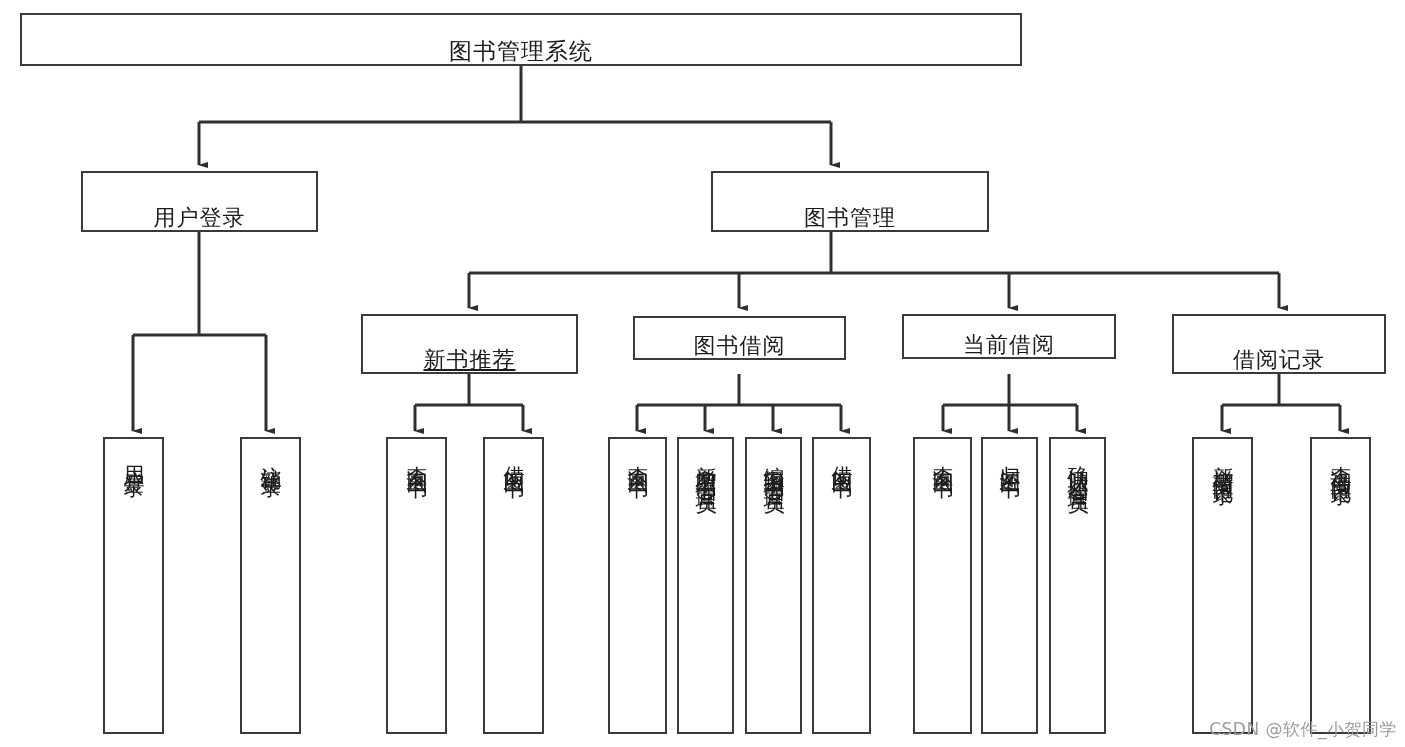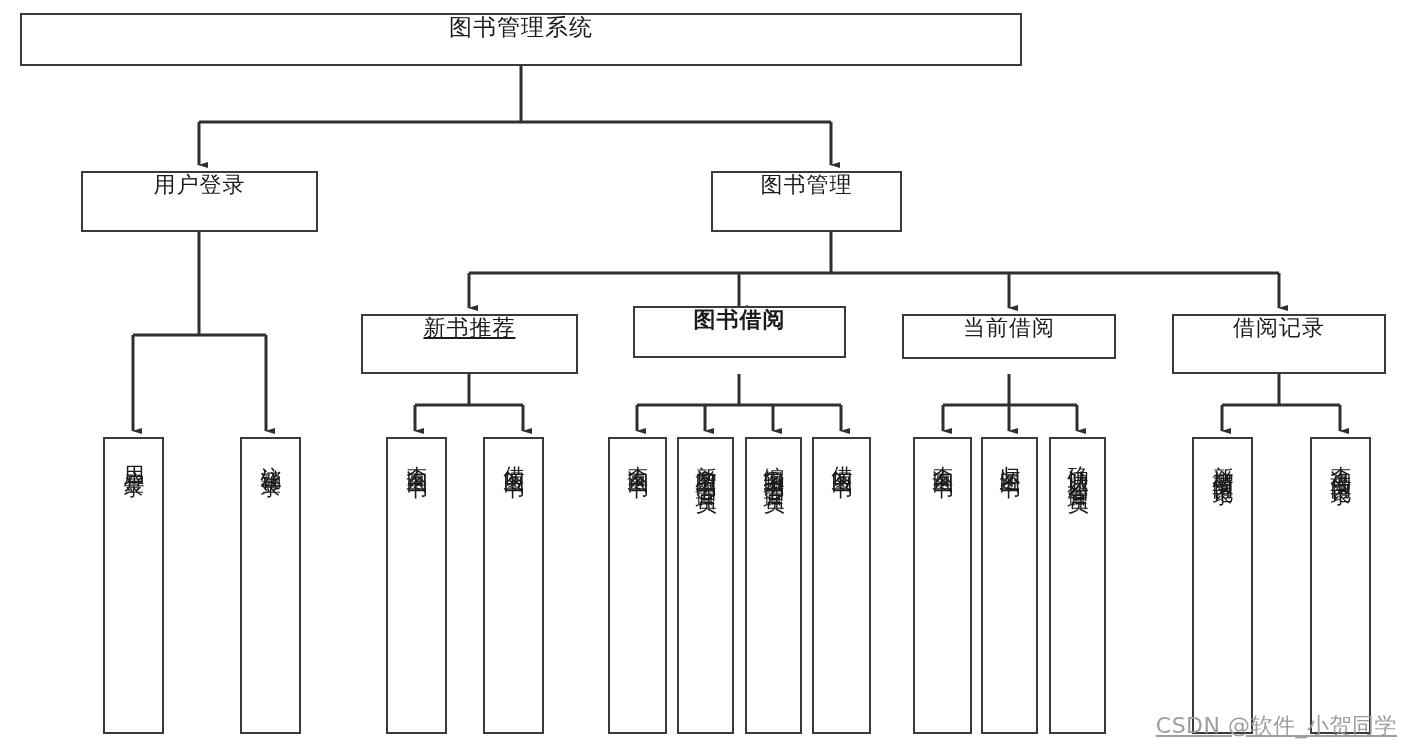--- a/index.html
+++ b/index.html
@@ -15,21 +15,21 @@
     background:#ffffff;
     overflow:hidden;
   }
   
   .node{
     position:absolute;
     box-sizing:border-box;
     border:2px solid #3a3a3a;
     background:#ffffff;
     display:flex;
-    align-items:flex-start;
+    align-items:flex-end;
     justify-content:center;
     text-align:center;
     color:#1b1b1b;
   }
   .node.h{           
     font-size:22px;
     line-height:1.1;
     letter-spacing:1px;
   }
   .node.root{ font-size:23px; }
@@ -53,26 +53,25 @@
     left:0; top:0;
     width:1405px;
     height:747px;
     pointer-events:none;
   }
   
   #watermark{
     position:absolute;
     right:8px;
     bottom:6px;
-    font-size:22px;
+    font-size:17px;
     color:#9d9d9d;
     letter-spacing:0.5px;
     white-space:nowrap;
     user-select:none;
-    text-decoration:underline;
   }
 </style>
 </head>
 <body>
 
 <div id="canvas">
 
   <svg id="wires" viewBox="0 0 1405 747" xmlns="http://www.w3.org/2000/svg">
     <defs>
       <marker id="ar" markerWidth="10" markerHeight="11" refX="3" refY="9" orient="auto" markerUnits="userSpaceOnUse">
@@ -124,28 +123,28 @@
     </g>
   </svg>
 
   <div class="node h root" style="left:20px;top:13px;width:1002px;height:53px;">
     <span>图书管理系统</span>
   </div>
 
   <div class="node h" style="left:81px;top:171px;width:237px;height:61px;">
     <span>用户登录</span>
   </div>
-  <div class="node h" style="left:711px;top:171px;width:191px;height:61px;">
+  <div class="node h" style="left:711px;top:171px;width:278px;height:61px;">
     <span>图书管理</span>
   </div>
 
   <div class="node h" style="left:361px;top:314px;width:217px;height:60px;text-decoration:underline;">
     <span>新书推荐</span>
   </div>
-  <div class="node h" style="left:633px;top:306px;width:213px;height:52px;font-weight:bold;">
+  <div class="node h" style="left:633px;top:316px;width:213px;height:44px;">
     <span>图书借阅</span>
   </div>
   <div class="node h" style="left:902px;top:314px;width:214px;height:45px;">
     <span>当前借阅</span>
   </div>
   <div class="node h" style="left:1172px;top:314px;width:214px;height:60px;font-family:Liberation Serif, serif;">
     <span>借阅记录</span>
   </div>
 
   <div class="node v" style="left:103px;top:437px;width:61px;height:297px;">

